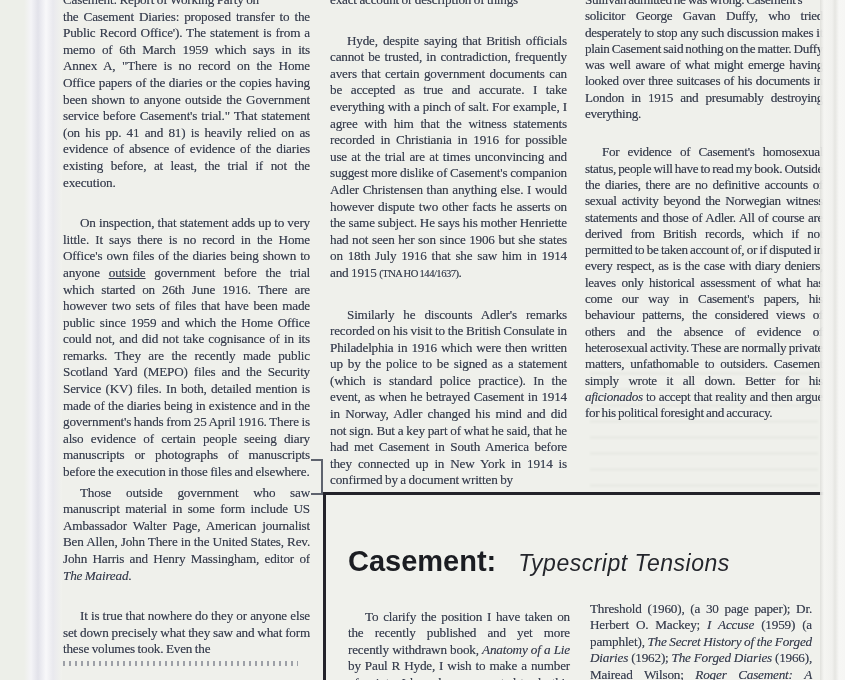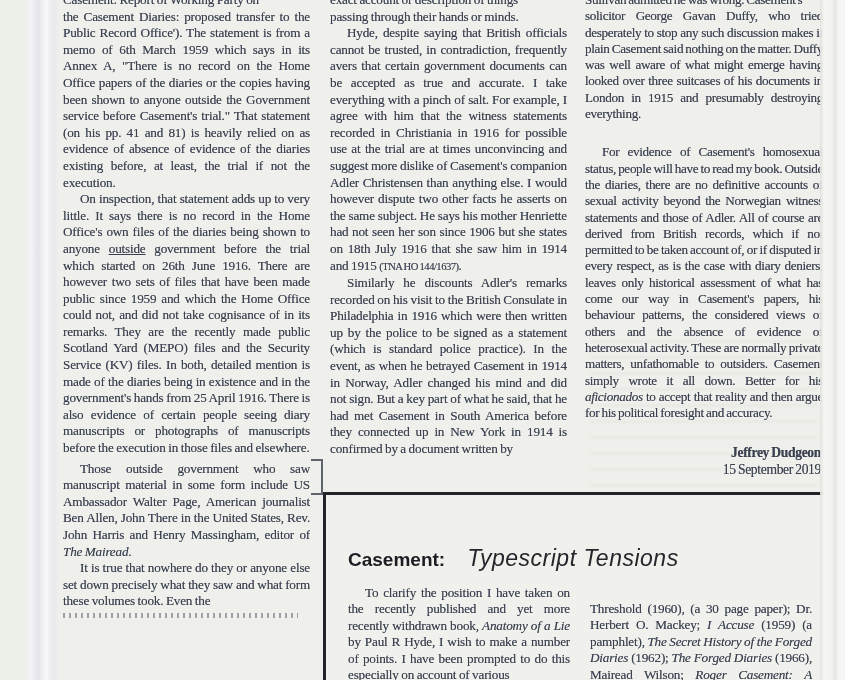--- a/index.html
+++ b/index.html
@@ -14,41 +14,41 @@
                #e6e6e2 15px,#f7f7f5 19px,#f6f6f4 25px);}
   
   .col{position:absolute;top:-8px;color:#3a4050;text-align:justify;
        font-size:13.2px;line-height:16.6px;letter-spacing:-0.2px;word-spacing:-0.5px;
        text-shadow:0 0 .4px rgba(52,58,76,.55);}
   .col-left{left:63px;width:247px;height:700px;overflow:hidden;}
   .col-mid{left:330px;width:237px;}
   .col-right{left:585px;width:238px;height:512px;line-height:16.3px;
              letter-spacing:-0.35px;word-spacing:-0.8px;}
   .para{margin:0;}
-  .ind{text-indent:17px;}
+  .ind{text-indent:17px;margin-top:24px;}
   .gap4{margin-top:4px;}
   .gap10{}
   .gap22{margin-top:22px;}
   .clipline{white-space:nowrap;overflow:hidden;}
   .u{text-decoration:underline;}
   .it{font-style:italic;}
   .small-ref{font-size:10.6px;letter-spacing:-0.5px;}
   .stub{margin-top:3px;height:5px;width:95%;opacity:.5;
         background:repeating-linear-gradient(90deg,#4b5163 0 2px,transparent 2px 6px);}
   .sig{position:absolute;top:452px;right:2px;text-align:right;text-indent:0;}
   .sig-name{font-weight:bold;font-size:13.6px;line-height:17px;}
   .sig-date{font-size:13.6px;line-height:17px;}
   
   .bracket{position:absolute;left:311px;top:459px;width:10px;height:32px;z-index:3;
     border:2px solid #3a4050;border-left:none;opacity:.8;}
   
   .box{position:absolute;left:323px;top:492px;width:530px;height:300px;z-index:2;
        border:3px solid #23232a;background:#f0f1ec;}
   .box-title{position:absolute;left:22px;top:50px;white-space:nowrap;}
-  .bt-main{font-family:"Liberation Sans",sans-serif;font-weight:bold;font-size:19px;color:#1b1d22;}
+  .bt-main{font-family:"Liberation Sans",sans-serif;font-weight:bold;font-size:29px;color:#1b1d22;}
   .bt-sub{font-family:"Liberation Sans",sans-serif;font-style:italic;font-size:23px;
           color:#24262c;margin-left:22px;letter-spacing:.5px;}
   .box-col{position:absolute;top:90px;color:#3a4050;text-align:justify;
            font-size:13.2px;line-height:16.4px;letter-spacing:-0.2px;word-spacing:-0.5px;
            text-shadow:0 0 .4px rgba(52,58,76,.55);font-family:Liberation Serif, serif;}
   .box-col1{left:22px;width:222px;}
   .box-col2{left:264px;width:222px;margin-top:16px;}
   
   .ghost{position:absolute;opacity:.07;filter:blur(1px);z-index:1;
          background:repeating-linear-gradient(180deg,#5a6a55 0 3px,transparent 3px 16px);}
@@ -71,33 +71,28 @@
     <p class="para ind"><span>On inspection, that statement adds up to very little. It says there is no record in the Home Office's own files of the diaries being shown to anyone </span><span class="u">outside</span><span> government before the trial which started on 26th June 1916. There are however two sets of files that have been made public since 1959 and which the Home Office could not, and did not take cognisance of in its remarks. They are the recently made public Scotland Yard (MEPO) files and the Security Service (KV) files. In both, detailed mention is made of the diaries being in existence and in the government's hands from 25 April 1916. There is also evidence of certain people seeing diary manuscripts or photographs of manuscripts before the execution in those files and elsewhere.</span></p>
     <p class="para ind gap4"><span>Those outside government who saw manuscript material in some form include US Ambassador Walter Page, American journalist Ben Allen, John There in the United States, Rev. John Harris and Henry Massingham, editor of </span><span class="it">The Mairead</span><span>.</span></p>
     <p class="para ind gap10"><span>It is true that nowhere do they or anyone else set down precisely what they saw and what form these volumes took. Even the</span></p>
     <div class="stub"></div>
   </div>
 
   <div class="bracket"></div>
 
   <div class="col col-mid">
     <div class="clipline">exact account or description of things</div>
-    <p class="para"><span>passing through their hands or minds.</span></p>
     <p class="para ind"><span>Hyde, despite saying that British officials cannot be trusted, in contradiction, frequently avers that certain government documents can be accepted as true and accurate. I take everything with a pinch of salt. For example, I agree with him that the witness statements recorded in Christiania in 1916 for possible use at the trial are at times unconvincing and suggest more dislike of Casement's companion Adler Christensen than anything else. I would however dispute two other facts he asserts on the same subject. He says his mother Henriette had not seen her son since 1906 but she states on 18th July 1916 that she saw him in 1914 and 1915 </span><span class="small-ref">(TNA HO 144/1637)</span><span>.</span></p>
     <p class="para ind"><span>Similarly he discounts Adler's remarks recorded on his visit to the British Consulate in Philadelphia in 1916 which were then written up by the police to be signed as a statement (which is standard police practice). In the event, as when he betrayed Casement in 1914 in Norway, Adler changed his mind and did not sign. But a key part of what he said, that he had met Casement in South America before they connected up in New York in 1914 is confirmed by a document written by</span></p>
   </div>
 
   <div class="col col-right">
     <div class="clipline">Sullivan admitted he was wrong. Casement's</div>
     <p class="para"><span>solicitor George Gavan Duffy, who tried desperately to stop any such discussion makes it plain Casement said nothing on the matter. Duffy was well aware of what might emerge having looked over three suitcases of his documents in London in 1915 and presumably destroying everything.</span></p>
     <p class="para ind gap22"><span>For evidence of Casement's homosexual status, people will have to read my book. Outside the diaries, there are no definitive accounts of sexual activity beyond the Norwegian witness statements and those of Adler. All of course are derived from British records, which if not permitted to be taken account of, or if disputed in every respect, as is the case with diary deniers, leaves only historical assessment of what has come our way in Casement's papers, his behaviour patterns, the considered views of others and the absence of evidence of heterosexual activity. These are normally private matters, unfathomable to outsiders. Casement simply wrote it all down. Better for his </span><span class="it">aficionados</span><span> to accept that reality and then argue for his political foresight and accuracy.</span></p>
-    <div class="sig">
-      <div class="sig-name">Jeffrey Dudgeon</div>
-      <div class="sig-date">15 September 2019</div>
-    </div>
   </div>
 
   <div class="box">
     <div class="box-title">
       <span class="bt-main">Casement:</span><span class="bt-sub">Typescript Tensions</span>
     </div>
     <div class="box-col box-col1">
       <p class="para ind"><span>To clarify the position I have taken on the recently published and yet more recently withdrawn book, </span><span class="it">Anatomy of a Lie</span><span> by Paul R Hyde, I wish to make a number of points. I have been prompted to do this especially on account of various</span></p>
 
     </div>

